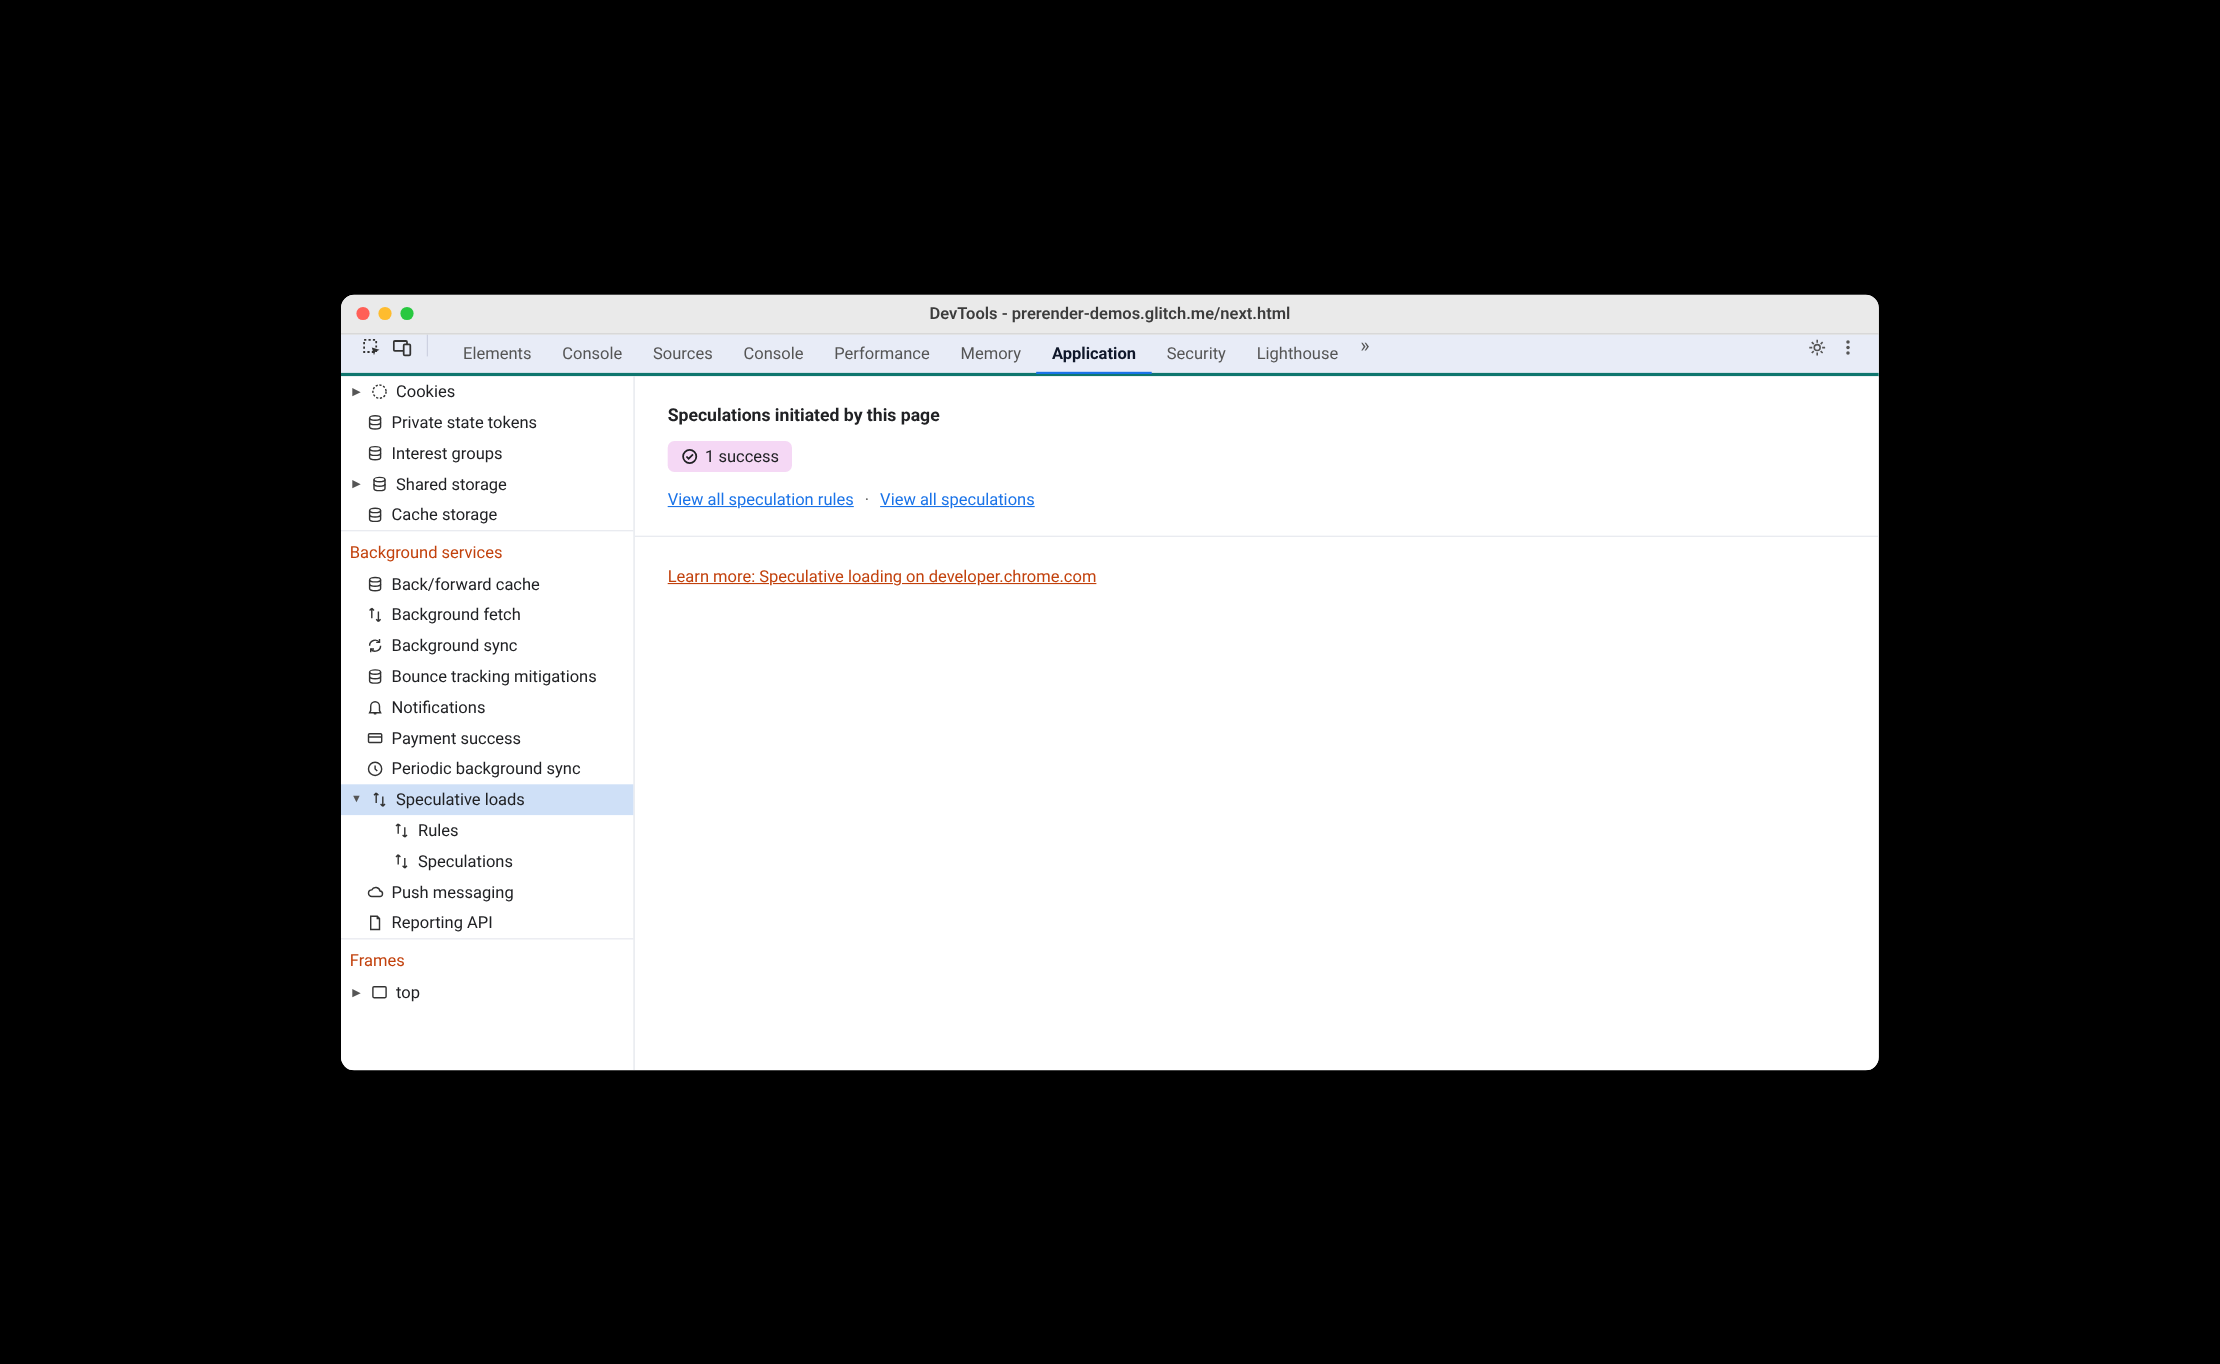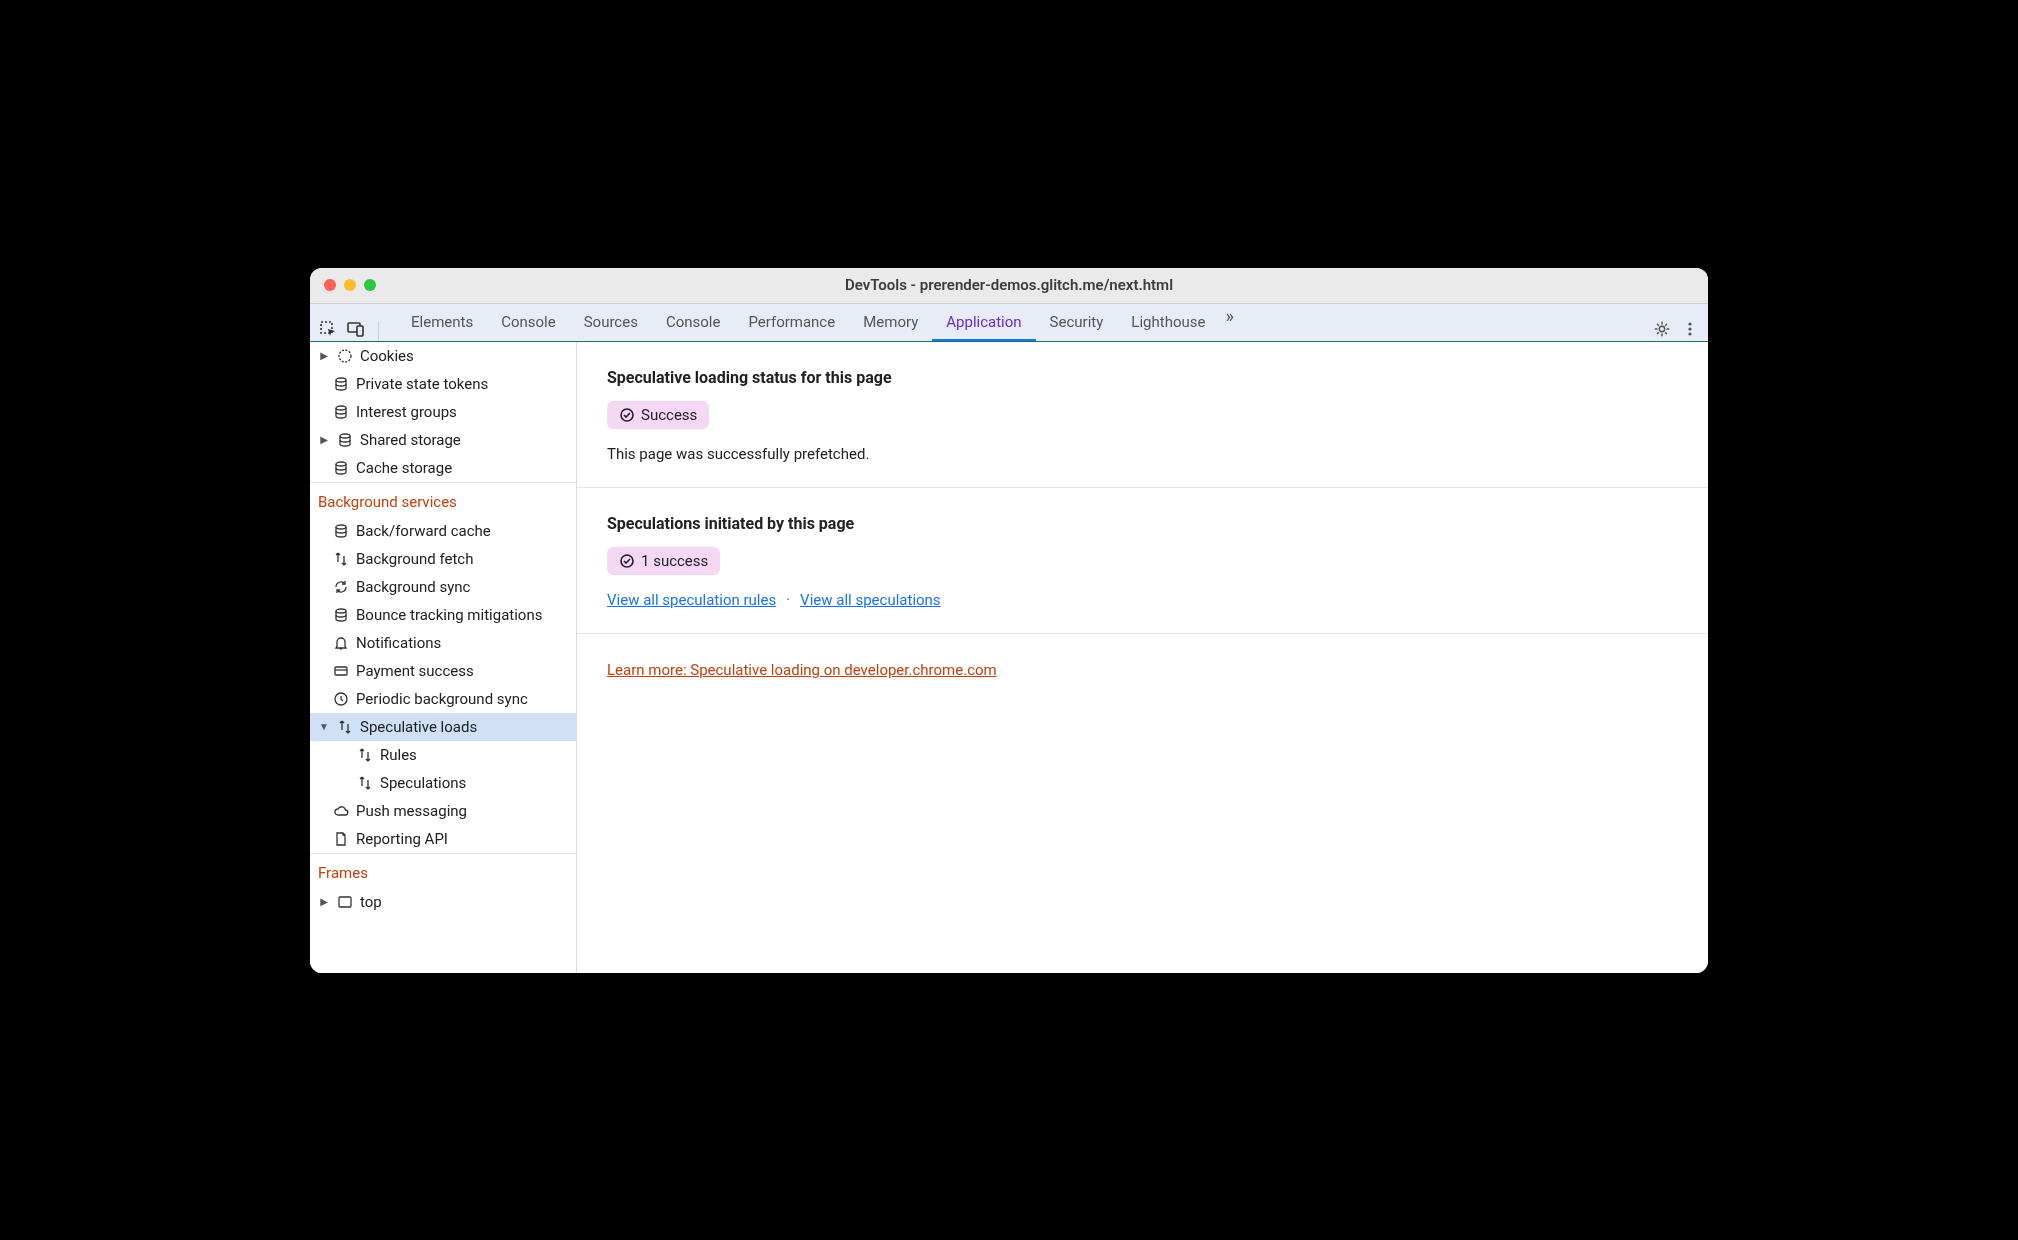--- a/index.html
+++ b/index.html
@@ -41,24 +41,24 @@
       position: absolute;
       left: 50%;
       transform: translateX(-50%);
       font-size: 15px;
       font-weight: 600;
       color: #3c3c3c;
     }
     .toolbar {
       height: 38px;
       background: #e8ecf7;
-      border-bottom: 1px solid #0f766e;
-      display: flex;
-      align-items: flex-end;
-      padding: 0 6px;
+      border-bottom: 3px solid #0f766e;
+      display: flex;
+      align-items: flex-start;
+      padding: 0 16px;
       gap: 4px;
     }
     .tool-icon {
       width: 24px;
       height: 24px;
       display: flex;
       align-items: center;
       justify-content: center;
       color: #333;
       cursor: pointer;
@@ -69,21 +69,21 @@
     .tab {
       padding: 0 14px;
       height: 36px;
       display: flex;
       align-items: center;
       font-size: 15px;
       color: #555;
       cursor: pointer;
       border-bottom: 2px solid transparent;
     }
-    .tab.active { color: #6d28d9; border-bottom-color: #1a73e8; }
+    .tab.active { color: #0f172a; border-bottom-color: #1a73e8; font-weight: bold; }
     .toolbar-right { display: flex; gap: 4px; align-items: center; }
     .overflow { font-size: 18px; color: #555; cursor: pointer; padding: 0 6px; }
 
     .body { flex: 1; display: flex; overflow: hidden; }
     .sidebar {
       width: 267px;
       border-right: 1px solid #d8dbe3;
       overflow: hidden;
       background: #fff;
     }
@@ -379,33 +379,20 @@
           <svg width="16" height="16" viewBox="0 0 16 16" fill="none" stroke="#333" stroke-width="1.3">
               <rect x="2" y="3" width="12" height="10" rx="1"></rect>
             </svg>
         </span>
         <span>top</span>
       </div>
 
     </div>
 
     <div class="main">
-      <div class="panel-section">
-        <div class="panel-heading">Speculative loading status for this page</div>
-        <div class="badge">
-          <span class="badge-icon">
-            <svg width="16" height="16" viewBox="0 0 16 16" fill="none" stroke="#202124" stroke-width="1.6">
-                <circle cx="8" cy="8" r="6"></circle>
-                <path d="M5 8l2 2 4-4"></path>
-              </svg>
-          </span>
-          <span>Success</span>
-        </div>
-        <div class="panel-text">This page was successfully prefetched.</div>
-      </div>
 
       <div class="panel-section">
         <div class="panel-heading">Speculations initiated by this page</div>
         <div class="badge">
           <span class="badge-icon">
             <svg width="16" height="16" viewBox="0 0 16 16" fill="none" stroke="#202124" stroke-width="1.6">
                 <circle cx="8" cy="8" r="6"></circle>
                 <path d="M5 8l2 2 4-4"></path>
               </svg>
           </span>

